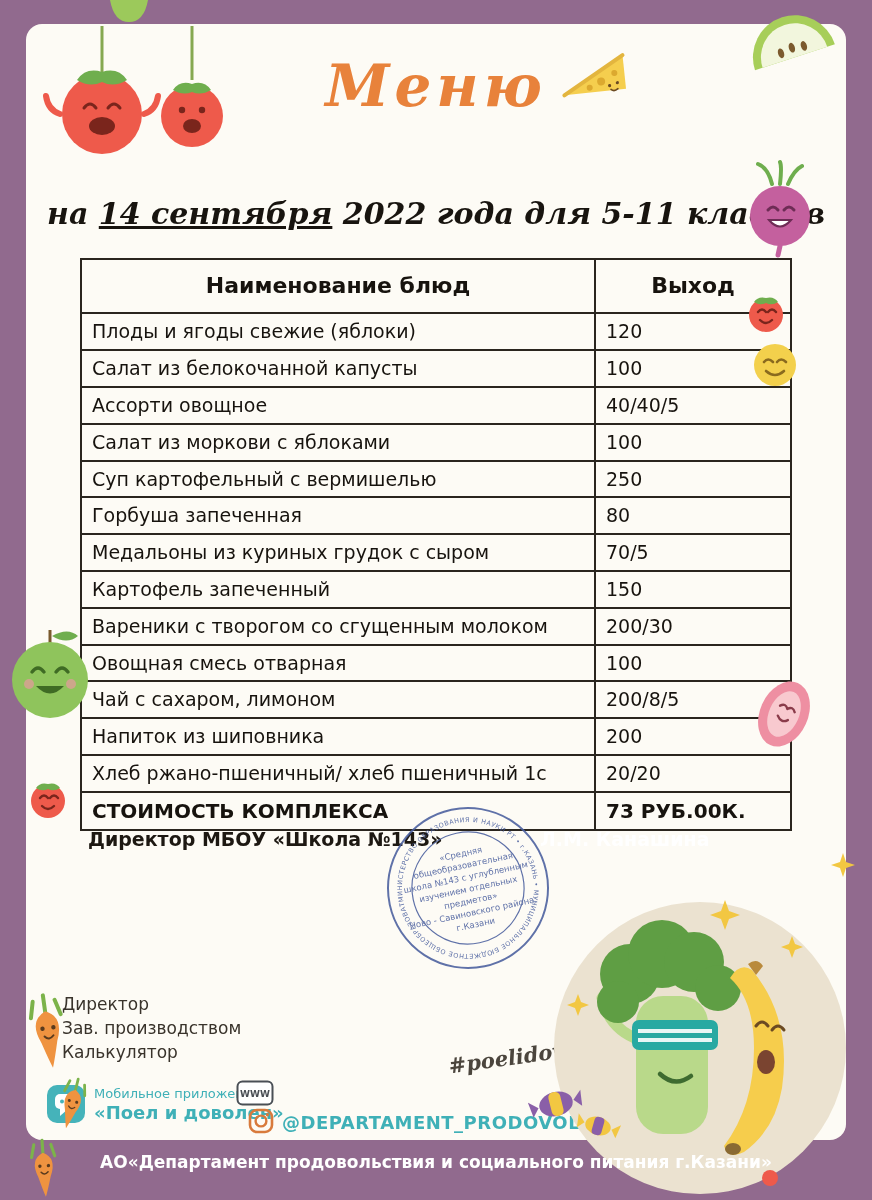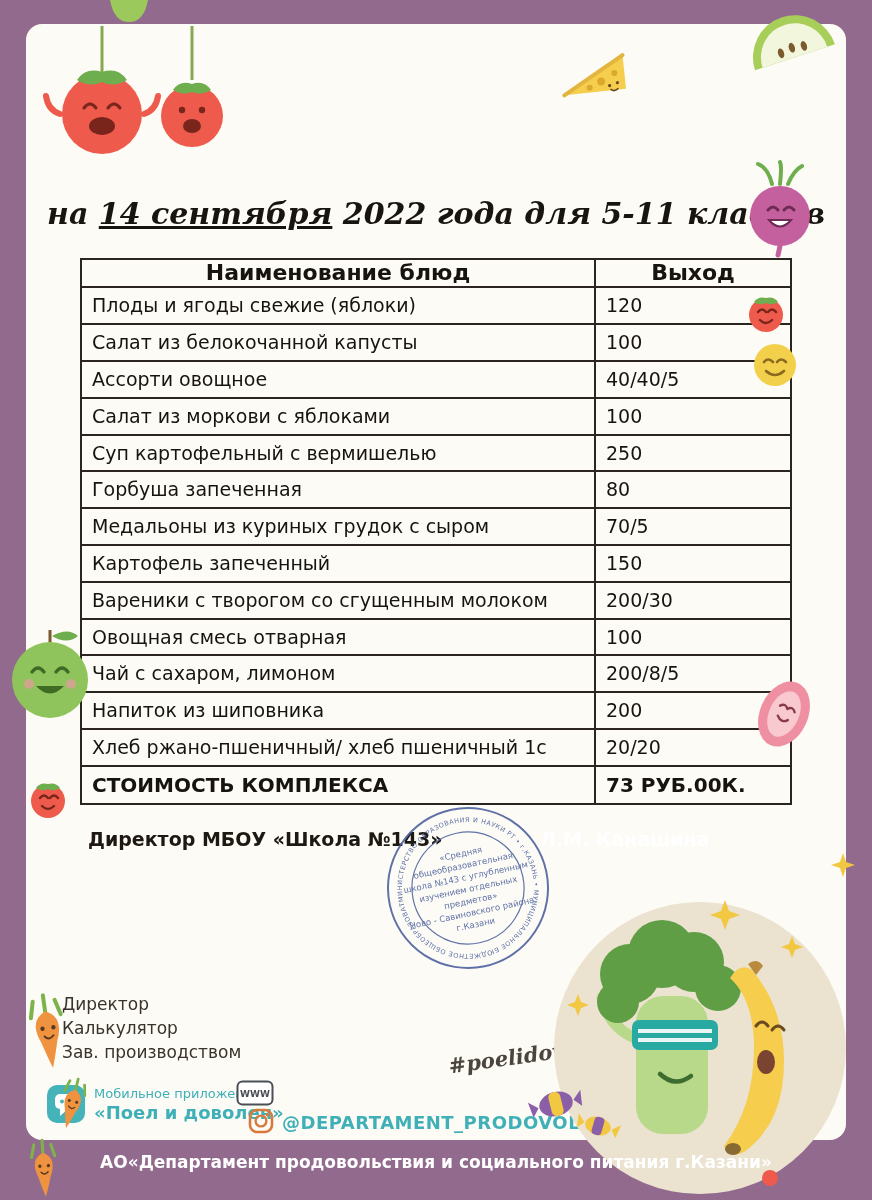--- a/index.html
+++ b/index.html
@@ -11,21 +11,21 @@
   .title{position:absolute;top:52px;left:0;width:100%;text-align:center;
     font-family:"DejaVu Serif",serif;font-style:italic;font-weight:bold;
     font-size:58px;color:#e8823b;letter-spacing:5px}
   .subtitle{position:absolute;top:196px;left:0;width:100%;text-align:center;
     font-family:"DejaVu Serif",serif;font-style:italic;font-weight:bold;
     font-size:30px;color:#18140f}
   .subtitle .date{text-decoration:underline}
   table.menu{position:absolute;left:80px;top:258px;width:712px;border-collapse:collapse;
     font-size:19px;color:#17130e}
   .menu th,.menu td{border:2px solid #2a251e;padding:6px 10px;line-height:1.2;text-align:left}
-  .menu th{font-size:22px;text-align:center;padding:0}
+  .menu th{font-size:22px;text-align:center;padding:13px}
   .menu th.out-h,.menu td.out{width:196px;}
   .menu .total-row td{font-weight:bold;font-size:20px}
   .sig-label{position:absolute;left:88px;top:828px;font-weight:bold;font-size:19px;color:#1d1812}
   .sig-name{position:absolute;left:540px;top:828px;font-weight:bold;font-size:19px;color:#ffffff}
   .stamp{position:absolute;left:378px;top:798px;transform:rotate(-12deg);opacity:.88}
   .roles{position:absolute;left:62px;top:993px;font-size:17px;color:#39332b;line-height:1.4}
   .hashtag{position:absolute;left:448px;top:1042px;font-size:21px;font-style:italic;font-weight:bold;
     color:#4b453d;transform:rotate(-8deg);font-family:"DejaVu Serif",serif}
   .teal{color:#3fb0b7}
   .app-icon{position:absolute;left:46px;top:1084px}
@@ -38,20 +38,21 @@
   .footer{position:absolute;left:0;top:1152px;width:100%;text-align:center;color:#fff;
     font-size:17px;font-weight:bold;z-index:6}
   .scene{z-index:2}
 </style>
 </head>
 <body>
 
 <div id="page">
   <div class="card"></div>
 
+  <div class="title">Меню</div>
   <div class="subtitle"><span>на </span><span class="date">14 сентября</span><span> 2022 года для 5-11 классов</span></div>
 
   <table class="menu">
     <thead>
       <tr>
         <th>Наименование блюд</th>
         <th class="out-h">Выход</th>
       </tr>
     </thead>
     <tbody>
@@ -148,22 +149,22 @@
       <text x="90" y="82">школа №143 с углубленным</text>
       <text x="90" y="94">изучением отдельных</text>
       <text x="90" y="106">предметов»</text>
       <text x="90" y="118">Ново - Савиновского района,</text>
       <text x="90" y="130">г.Казани</text>
     </g>
   </svg>
 
   <div class="roles">
     <div>Директор</div>
+    <div>Зав. производством</div>
     <div>Калькулятор</div>
-    <div>Зав. производством</div>
   </div>
 
   <div class="hashtag">#poelidovolen</div>
 
   <svg class="app-icon" width="40" height="40" viewBox="0 0 40 40">
     <rect x="1" y="1" width="38" height="38" rx="10" fill="#45b3ba"></rect>
     <rect x="9" y="10" width="22" height="15" rx="5" fill="#fff"></rect>
     <path d="M14 24 l0 8 8 -7 z" fill="#fff"></path>
     <circle cx="16" cy="17.5" r="2" fill="#45b3ba"></circle>
     <circle cx="24" cy="17.5" r="2" fill="#45b3ba"></circle>

